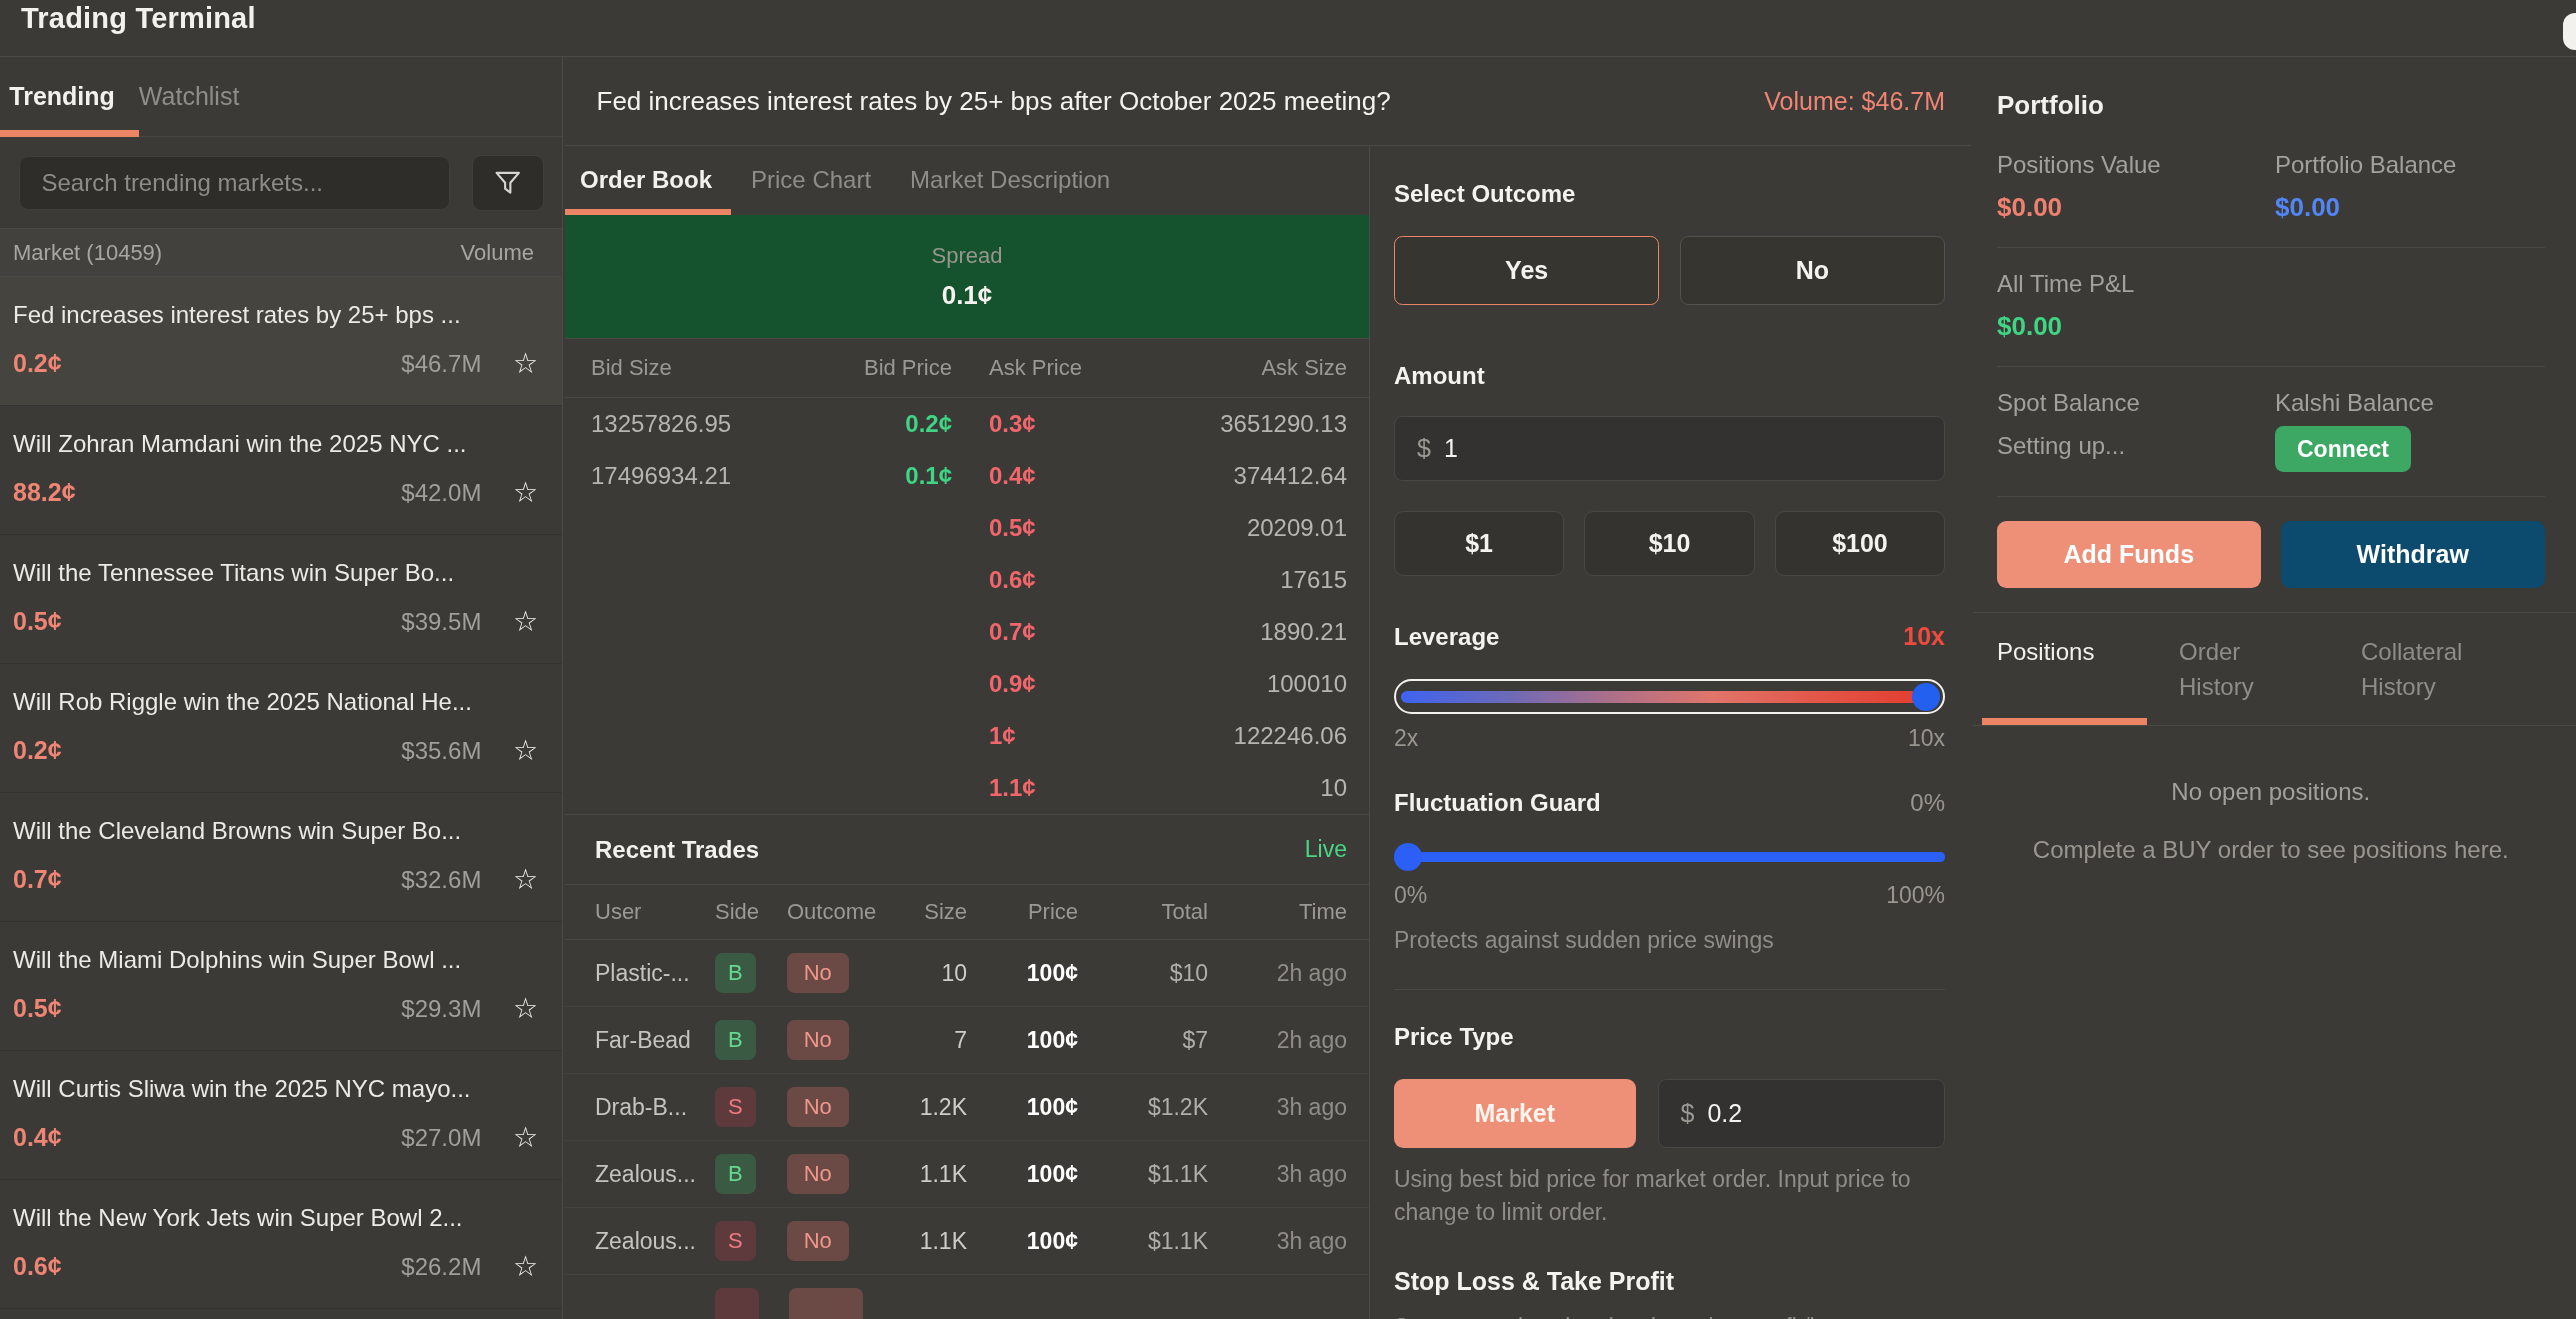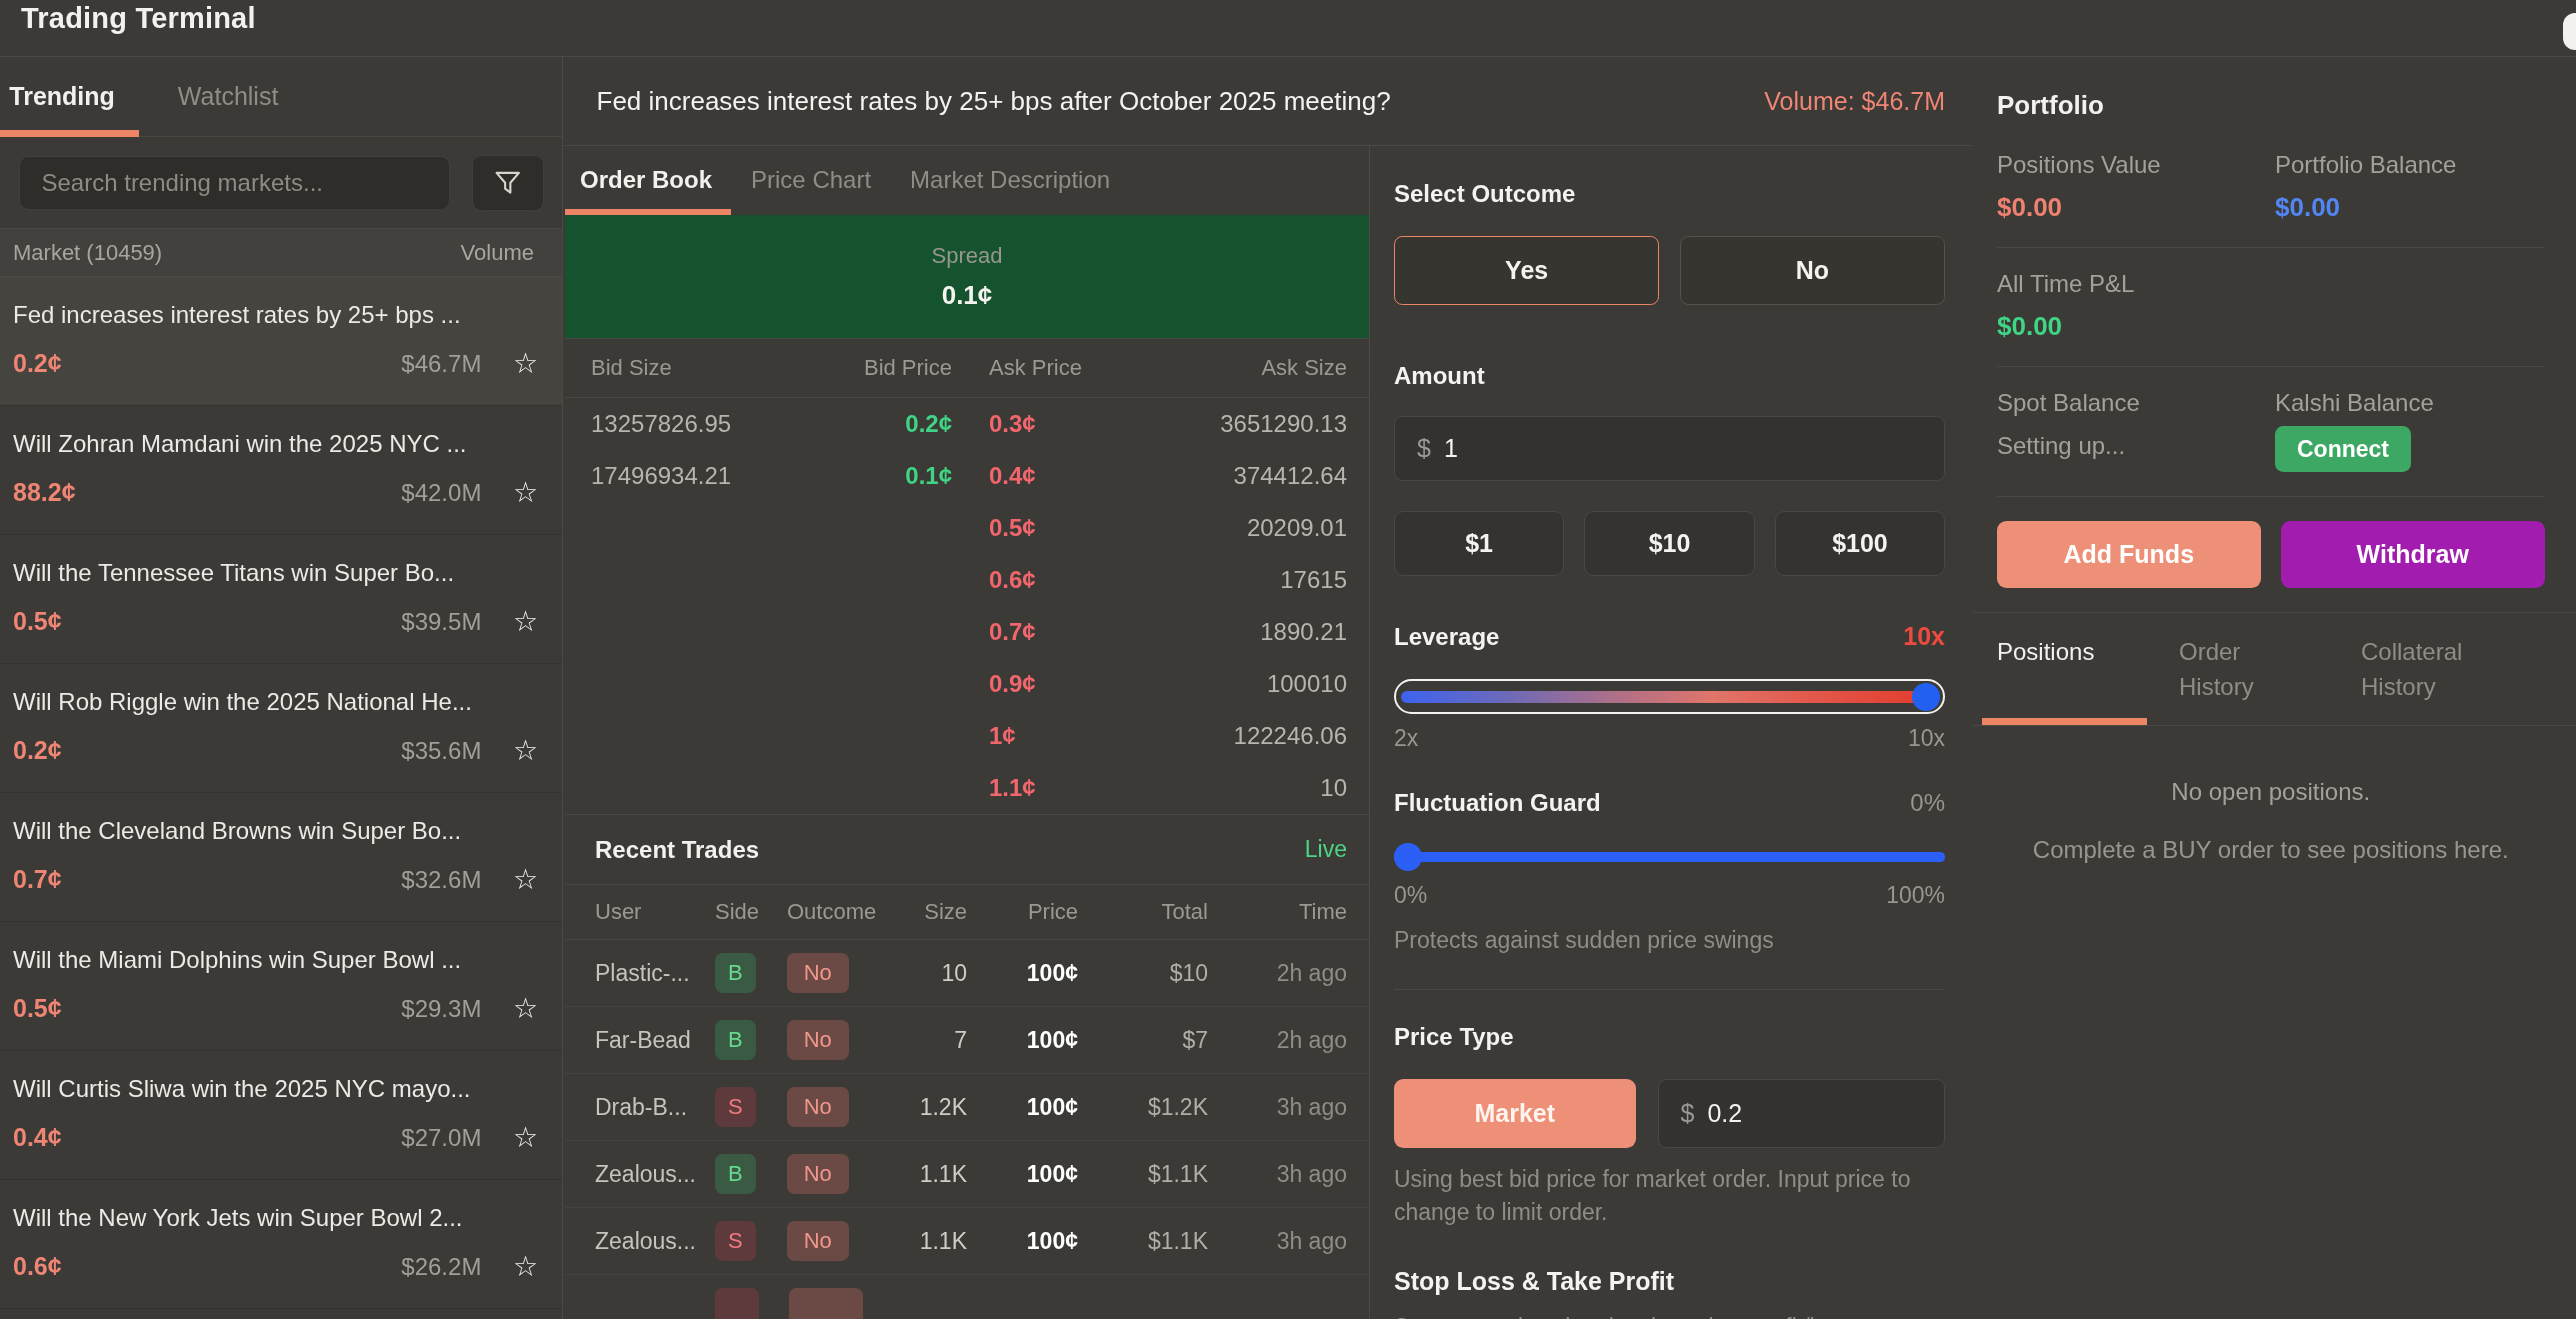--- a/index.html
+++ b/index.html
@@ -7,21 +7,21 @@
   body { font-family:"Liberation Sans","DejaVu Sans",sans-serif; }
   .app { position:relative; width:2576px; height:1320px; background:#3b3a36; color:#f2f1ee; overflow:hidden; }
 
   
   .topbar { position:absolute; left:0; top:0; width:100%; height:57px; border-bottom:1.9px solid #4c4a46;padding-left:48px; }
   .topbar .title { position:absolute; left:21px; top:1.9px; font-size:29px; font-weight:700; letter-spacing:0.2px; }
   .top-clip-icon { position:absolute; right:-11px; top:13px; width:24px; height:37px; border-radius:12px; background:#f2f1ee; }
 
   
   .sidebar { position:absolute; left:0; top:57px; width:563px; bottom:0; border-right:1.9px solid #4c4a46; display:flex; flex-direction:column; background:#3b3a36; }
-  .side-tabs { position:relative; height:80px; display:flex; align-items:center; gap:63px; padding-left:9.3px; border-bottom:0.9px solid #474641; flex:none;text-align:right; }
+  .side-tabs { position:relative; height:80px; display:flex; align-items:center; gap:24px; padding-left:9.3px; border-bottom:0.9px solid #474641; flex:none;text-align:right; }
   .side-tab { position:relative; height:100%; display:flex; align-items:center; font-size:25px; color:#8f8d88; cursor:pointer; }
   .side-tab.active { color:#f2f1ee; font-weight:600; }
   .side-tab.active::after { content:""; position:absolute; left:-9.3px; right:-24px; bottom:-0.9px; height:6.5px; background:#ec8565; }
   .search-row { height:91px; display:flex; align-items:center; gap:22px; padding:0 18.5px; flex:none; }
   .search-input { flex:1; height:54px; background:#2e2d2a; border:0.9px solid #413f3c; border-radius:9.3px; color:#f2f1ee; font-size:24px; padding:0 22px; outline:none; font-family:inherit; }
   .search-input::placeholder { color:#8d8b86; }
   .filter-btn { width:72px; height:56px; background:#2e2d2a; border:0.9px solid #413f3c; border-radius:9.3px; display:flex; align-items:center; justify-content:center; cursor:pointer; flex:none; }
   .list-header { height:49px; background:#42413d; border-top:0.9px solid #4a4946; border-bottom:0.9px solid #4a4946; display:flex; justify-content:space-between; align-items:center; padding:0 28px 0 13px; color:#a8a6a1; font-size:22px; flex:none; }
   .market-rows { flex:1; overflow:hidden; display:flex; flex-direction:column; }
   .market-row { height:129px; flex:none; border-bottom:1.9px solid #34332f; padding:24px 24px 0 13px; display:flex; flex-direction:column; gap:20.4px; cursor:pointer; }
@@ -114,21 +114,21 @@
   .v-salmon { color:#ee8170; }
   .v-blue { color:#5286f5; }
   .v-green { color:#3fd584; }
   .pf-divider { margin-top:24px; border-top:0.9px solid #4a4946; }
   .pf-block { margin-top:22px; }
   .pf-status { margin-top:15px; color:#a3a19c; font-size:24px; }
   .connect-btn { margin-top:9.3px; display:inline-block; background:#3da863; color:#ffffff; font-size:23px; font-weight:600; border:none; border-radius:8.3px; padding:9.3px 22px; cursor:pointer; font-family:inherit; }
   .pf-btn-row { margin-top:24px; display:flex; gap:20.4px; }
   .pf-btn { flex:1; height:67px; border:none; border-radius:9.3px; font-size:25px; font-weight:700; color:#ffffff; display:flex; align-items:center; justify-content:center; cursor:pointer; font-family:inherit; }
   .pf-btn.primary { background:#ee9077; }
-  .pf-btn.secondary { background:#a21caf; }
+  .pf-btn.secondary { background:#0c4a6e; }
   .pf-tabs-wrap { margin:24px -31.5px 0 -24px; border-top:0.9px solid #4a4946; border-bottom:0.9px solid #4a4946; }
   .pf-tabs { display:flex; gap:43px; padding:22px 0 0 24px; }
   .pf-tab { position:relative; font-size:24px; color:#8f8d88; line-height:1.45; padding-bottom:20.4px; cursor:pointer; }
   .pf-tab.active { color:#f2f1ee; font-weight:500; }
   .pf-tab.w150 { width:139px; }
   .pf-tab.w175 { width:162px; }
   .pf-tab.active::after { content:""; position:absolute; left:-15px; right:-11px; bottom:0; height:6.5px; background:#ec8565; }
   .pf-empty { margin-top:52px; text-align:center; color:#a3a19c; font-size:24px; }
   .pf-empty-sub { margin-top:30px; text-align:center; color:#98968f; font-size:24px; white-space:nowrap; }
 

